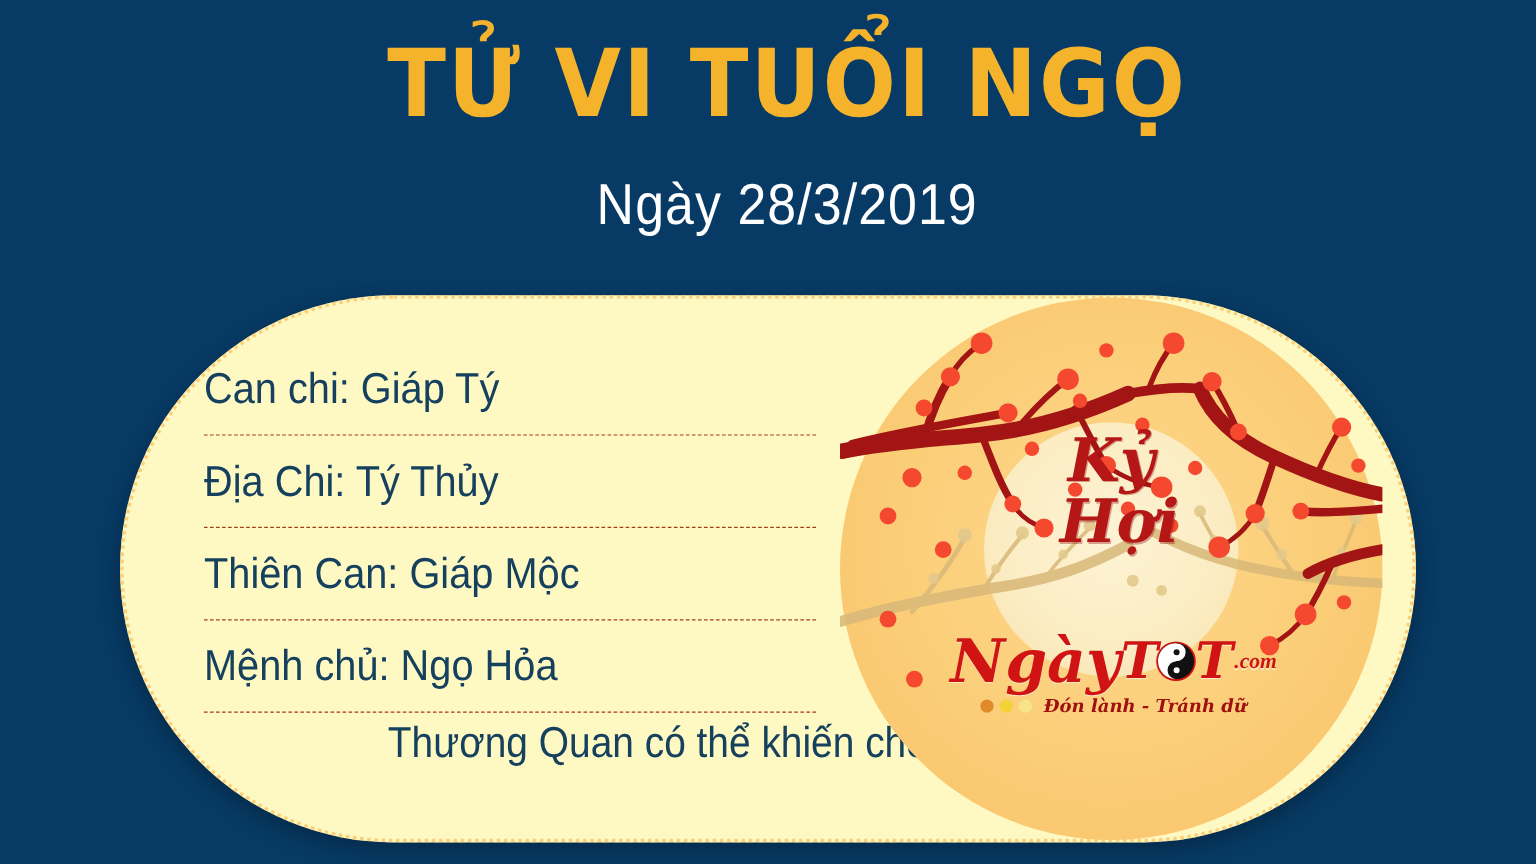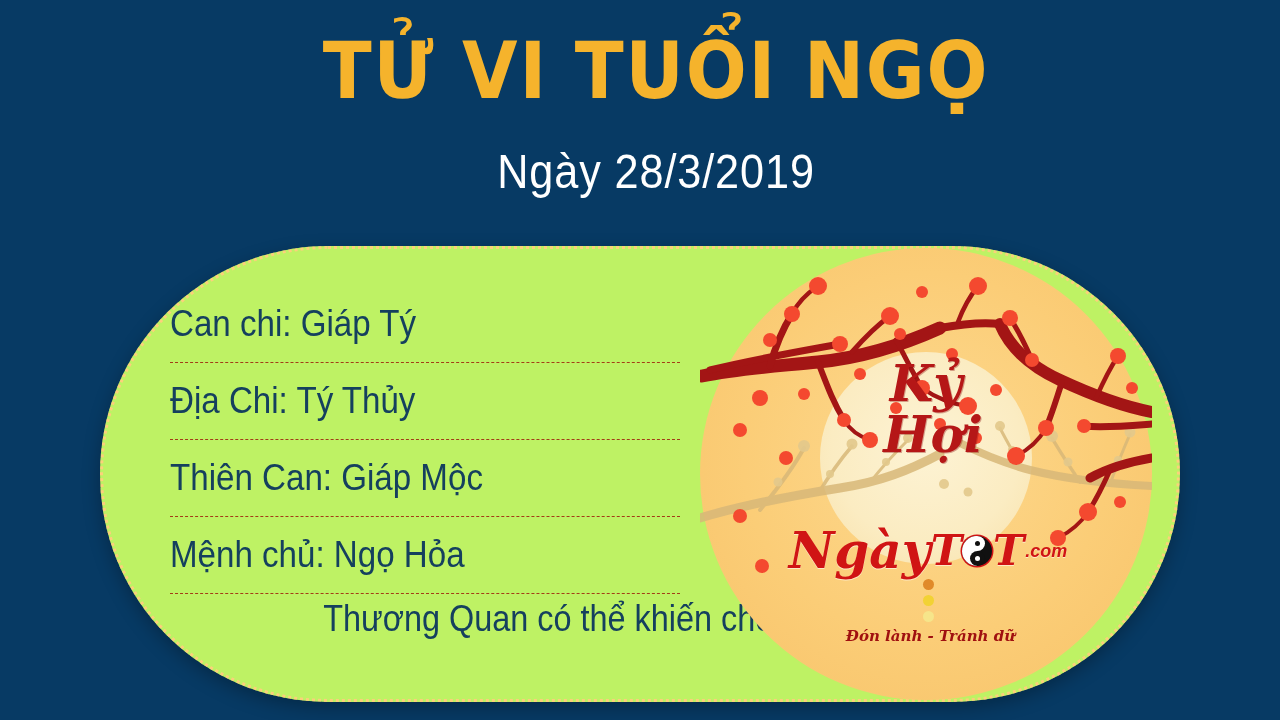--- a/index.html
+++ b/index.html
@@ -38,21 +38,21 @@
     letter-spacing:1px;
     transform:scaleX(0.90);
     white-space:nowrap;
   }
 
   
   #card{
     position:absolute;
     left:100px;top:246px;
     width:1080px;height:456px;
-    background:#bef264;
+    background:#fef9c3;
     border-radius:228px;
     box-shadow:0 6px 18px rgba(0,0,0,0.28);
     overflow:hidden;
   }
   
   #card-rim{
     position:absolute;left:0;top:0;width:1080px;height:456px;
     border-radius:228px;
     border:3px dotted #fcd07b;
     box-sizing:border-box;
@@ -160,25 +160,25 @@
     margin:0 1px;position:relative;vertical-align:middle;
     background:#111;overflow:hidden;
     box-shadow:0 0 0 1.5px #d01414;
   }
   #yinyang .half{position:absolute;left:0;top:0;width:15px;height:30px;background:#fff;}
   #yinyang .dot-top{position:absolute;left:7.5px;top:0;width:15px;height:15px;border-radius:50%;background:#fff;}
   #yinyang .dot-bot{position:absolute;left:7.5px;top:15px;width:15px;height:15px;border-radius:50%;background:#111;}
   #yinyang .eye-top{position:absolute;left:13px;top:5px;width:5px;height:5px;border-radius:50%;background:#111;}
   #yinyang .eye-bot{position:absolute;left:13px;top:20px;width:5px;height:5px;border-radius:50%;background:#fff;}
   #brand-dotcom{
-    font-family:Liberation Sans, sans-serif;font-style:italic;font-weight:bold;
+    font-family:Liberation Serif, serif;font-style:italic;font-weight:bold;
     font-size:18px;color:#d01414;margin-left:2px;
   }
   #tagline-row{
-    margin-top:3px;display:flex;align-items:center;justify-content:center;gap:5px;flex-direction:column;
+    margin-top:3px;display:flex;align-items:center;justify-content:center;gap:5px;
   }
   .tag-dot{width:11px;height:11px;border-radius:50%;display:inline-block;}
   #tagline{
     font-family:"DejaVu Serif", serif;font-style:italic;font-weight:bold;
     font-size:15px;color:#a01010;margin-left:5px;white-space:nowrap;
   }
 </style>
 </head>
 <body>
 

